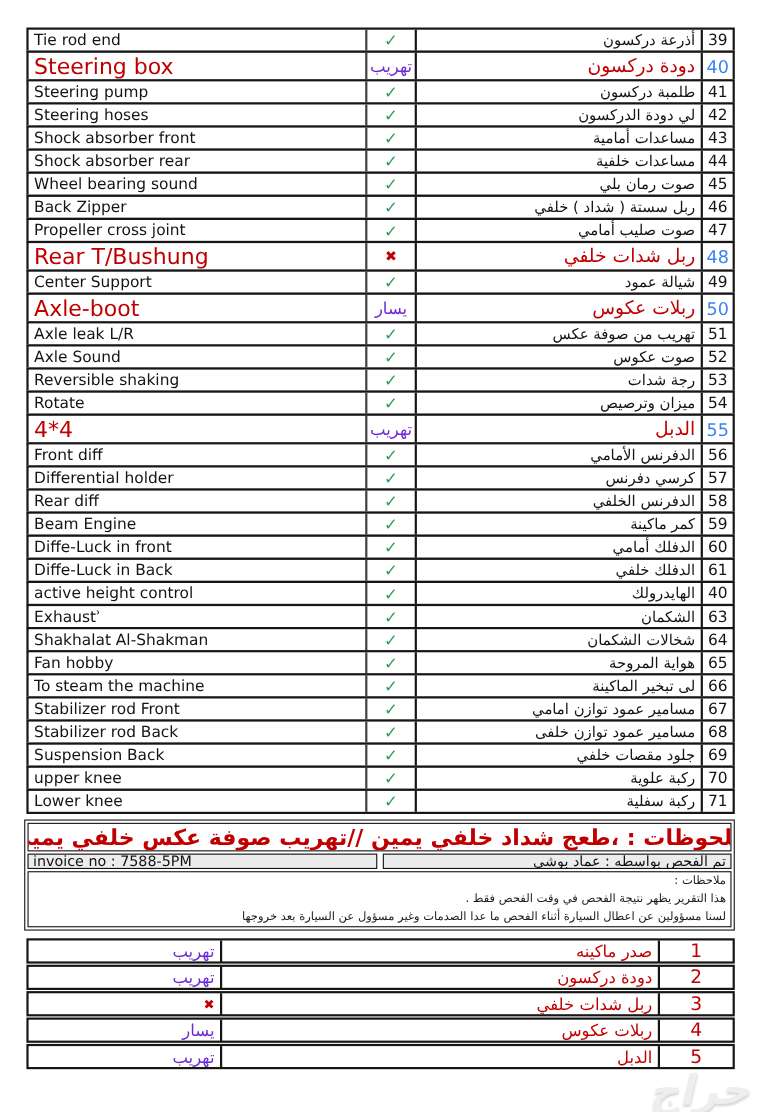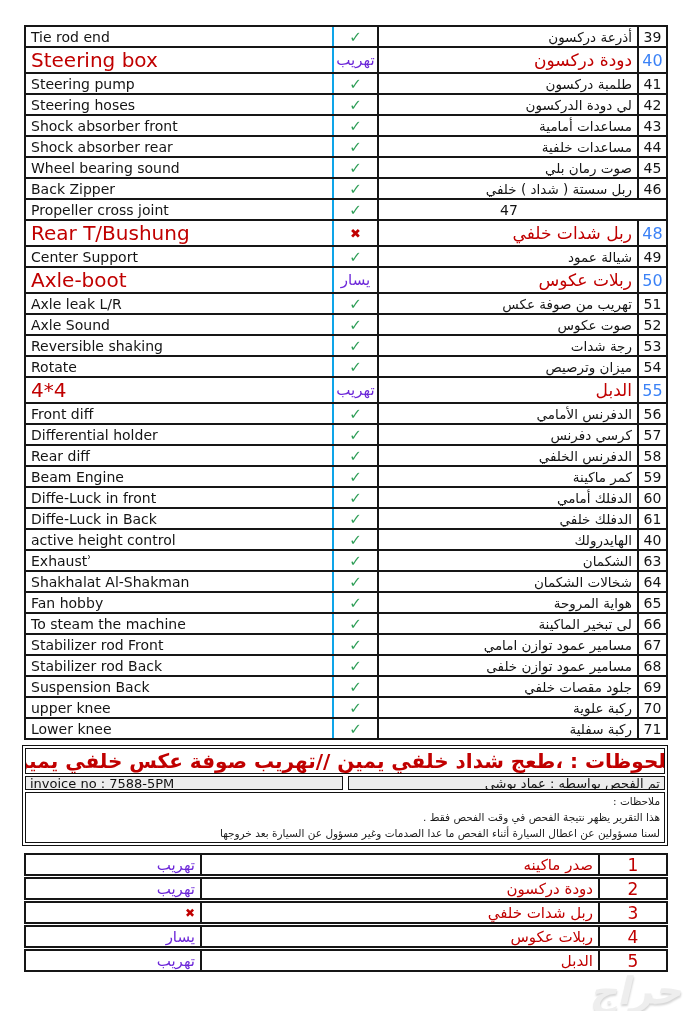--- a/index.html
+++ b/index.html
@@ -16,21 +16,21 @@
   .trow {
     display: grid;
     grid-template-columns: 308px 45px 260px 27px;
     height: 23px;
     border: 2px solid #161616;
     margin-top: -2px;
     background: #fff;
   }
   .trow.hl { height: 28px; }
   .c-en {
-    border-right: 2px solid #0ea5e9;
+    border-right: 2px solid #404040;
     display: flex; align-items: center;
     padding-left: 5px; font-size: 14px; color: #141414;
     white-space: nowrap; overflow: hidden;
   }
   .c-st {
     border-right: 2px solid #161616;
     display: flex; align-items: center; justify-content: center;
     overflow: visible;
   }
   .c-ar {
@@ -187,20 +187,21 @@
       </div>
     <div class="cell c-ar">ربل سستة ( شداد ) خلفي</div>
     <div class="cell c-no">46</div>
   </div>
 
   <div class="trow">
     <div class="cell c-en">Propeller cross joint</div>
     <div class="cell c-st">
         <span class="ck">✓</span>
       </div>
+    <div class="cell c-ar">صوت صليب أمامي</div>
     <div class="cell c-no">47</div>
   </div>
 
   <div class="trow hl">
     <div class="cell c-en">Rear T/Bushung</div>
     <div class="cell c-st">
         <span class="cx">✖</span>
       </div>
     <div class="cell c-ar">ربل شدات خلفي</div>
     <div class="cell c-no">48</div>

